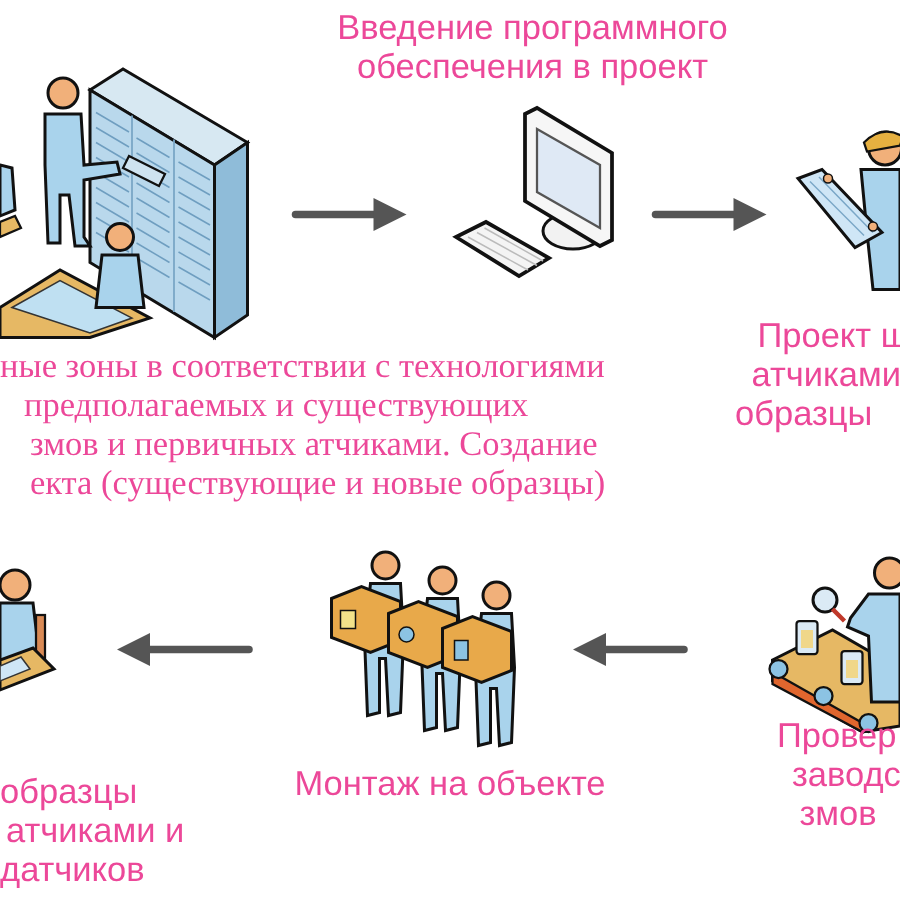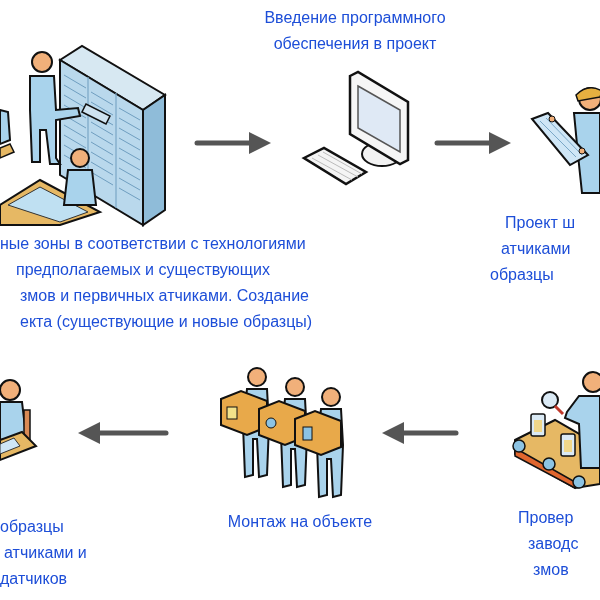--- a/index.html
+++ b/index.html
@@ -1,18 +1,18 @@
 <!DOCTYPE html>
 <html><head>
 <meta charset="utf-8">
 <style>
   html, body { margin:0; padding:0; background:#ffffff; }
   body { width:600px; height:600px; position:relative; overflow:hidden;
          font-family:"Liberation Sans", "DejaVu Sans", sans-serif; color:#222; }
-  .label { position:absolute; font-size:16px; line-height:26px; color:#1d4ed8; white-space:nowrap; }
+  .label { position:absolute; font-size:23px; line-height:26px; color:#ec4899; white-space:nowrap; }
   .center { text-align:center; }
   svg { position:absolute; overflow:visible; }
 </style>
 </head>
 <body>
 
 <svg style="left:195px;top:128px;width:80px;height:30px" viewBox="0 0 80 30">
   <line x1="2" y1="15" x2="56" y2="15" stroke="#555" stroke-width="5" stroke-linecap="round"></line>
   <polygon points="54,4 76,15 54,26" fill="#555"></polygon>
 </svg>
@@ -143,39 +143,39 @@
 </svg>
 
 <svg style="left:0;top:380px;width:40px;height:85px" viewBox="0 0 40 85">
   <circle cx="10" cy="10" r="10" fill="#f1b07a" stroke="#111" stroke-width="2"></circle>
   <path d="M0,22 L22,22 L26,56 L0,60 Z" fill="#a9d3ec" stroke="#111" stroke-width="2"></path>
   <rect x="24" y="30" width="6" height="30" fill="#d98a55" stroke="#111" stroke-width="1.5"></rect>
   <polygon points="0,60 22,52 36,66 0,80" fill="#e6b864" stroke="#111" stroke-width="2"></polygon>
   <polygon points="0,64 14,58 20,66 0,74" fill="#cfe6f6" stroke="#333" stroke-width="1"></polygon>
 </svg>
 
-<div class="label" style="left:0;top:231px;">
+<div class="label" style="left:0;top:231px;font-family:Liberation Serif, serif;">
   <div style="margin-left:0px">ные зоны в соответствии с технологиями</div>
   <div style="margin-left:16px"> предполагаемых и существующих</div>
   <div style="margin-left:20px">змов и первичных атчиками. Создание</div>
   <div style="margin-left:20px">екта (существующие и новые образцы)</div>
 </div>
 
 <div class="label center" style="left:210px;top:5px;width:290px;">
   <div>Введение программного</div>
   <div>обеспечения в проект</div>
 </div>
 
 <div class="label" style="left:490px;top:210px;text-align:left;">
   <div style="margin-left:15px">Проект ш</div>
   <div style="margin-left:11px">атчиками</div>
   <div style="margin-left:0px">образцы</div>
 </div>
 
-<div class="label" style="left:518px;top:505px;text-align:left;">
+<div class="label" style="left:518px;top:477px;text-align:left;">
   <div style="margin-left:0px">Провер</div>
   <div style="margin-left:10px">заводс</div>
   <div style="margin-left:15px">змов</div>
 </div>
 
 <div class="label center" style="left:180px;top:509px;width:240px;">
   <div>Монтаж на объекте</div>
 </div>
 
 <div class="label" style="left:0;top:514px;">

